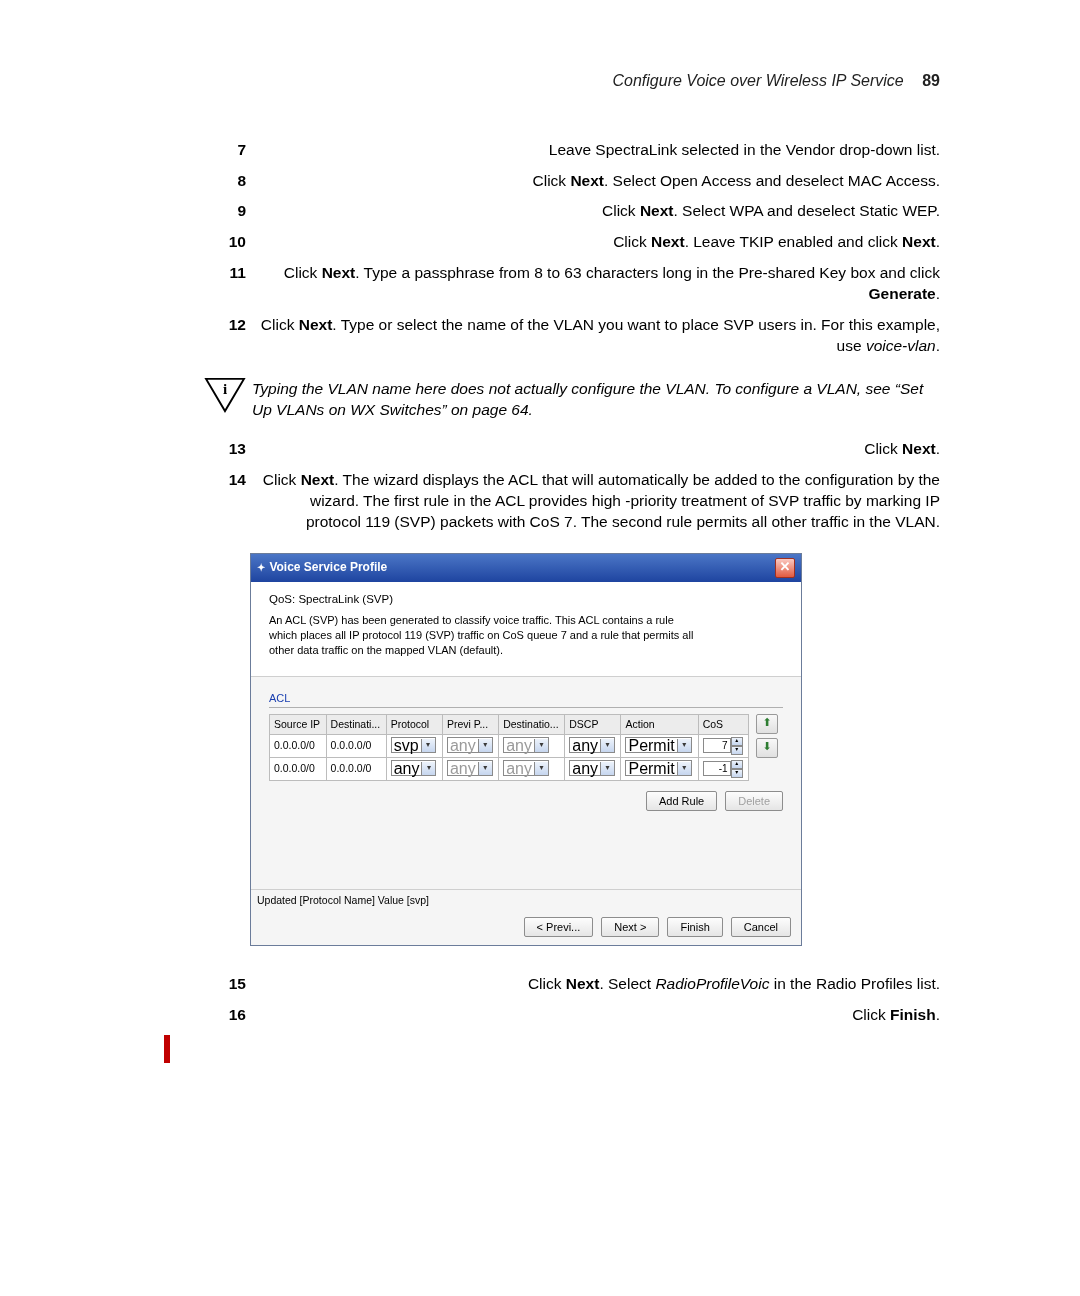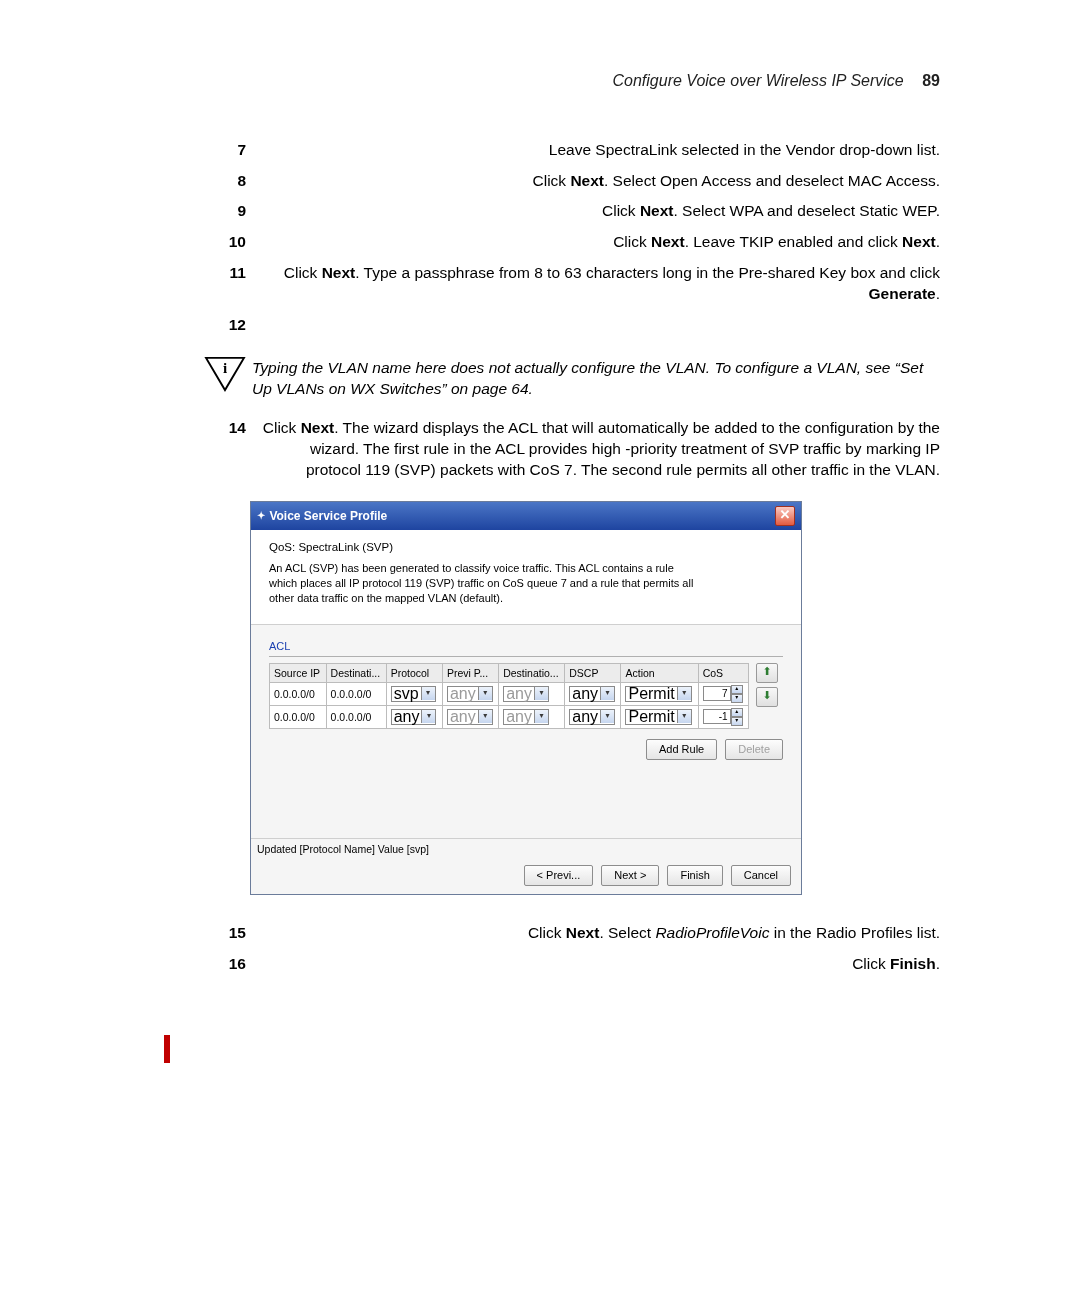--- a/index.html
+++ b/index.html
@@ -149,34 +149,39 @@
     <div class="step-row">
       <div class="step-num">10</div>
       <div class="step-txt">Click <span class="b">Next</span>. Leave TKIP enabled and click <span class="b">Next</span>.</div>
     </div>
     <div class="step-row">
       <div class="step-num">11</div>
       <div class="step-txt">Click <span class="b">Next</span>. Type a passphrase from 8 to 63 characters long in the Pre-shared Key box and click <span class="b">Generate</span>.</div>
     </div>
     <div class="step-row">
       <div class="step-num">12</div>
+      <div class="step-txt">Click <span class="b">Next</span>. Type or select the name of the VLAN you want to place SVP users in. For this example, use <span class="i">voice-vlan</span>.</div>
     </div>
   </div>
 
 <div class="note-row">
   <div class="note-icon">
     <svg viewBox="0 0 44 38">
         <polygon points="2,2 42,2 22,36" fill="none" stroke="#000" stroke-width="2"></polygon>
         <text x="22" y="18" text-anchor="middle" font-family="Georgia,serif" font-weight="bold" font-size="16">i</text>
       </svg>
   </div>
   <div class="note-txt">Typing the VLAN name here does not actually configure the VLAN. To configure a VLAN, see “Set Up VLANs on WX Switches” on page 64.</div>
 </div>
 
 <div class="steps" id="stepsB">
+    <div class="step-row">
+      <div class="step-num">13</div>
+      <div class="step-txt">Click <span class="b">Next</span>.</div>
+    </div>
     <div class="step-row">
       <div class="step-num">14</div>
       <div class="step-txt">Click <span class="b">Next</span>. The wizard displays the ACL that will automatically be added to the configuration by the wizard. The first rule in the ACL provides high -priority treatment of SVP traffic by marking IP protocol 119 (SVP) packets with CoS 7. The second rule permits all other traffic in the VLAN.</div>
     </div>
   </div>
 
 <div class="dialog">
   <div class="dlg-title">
     <span class="ico">✦</span>
     <span>Voice Service Profile</span>

